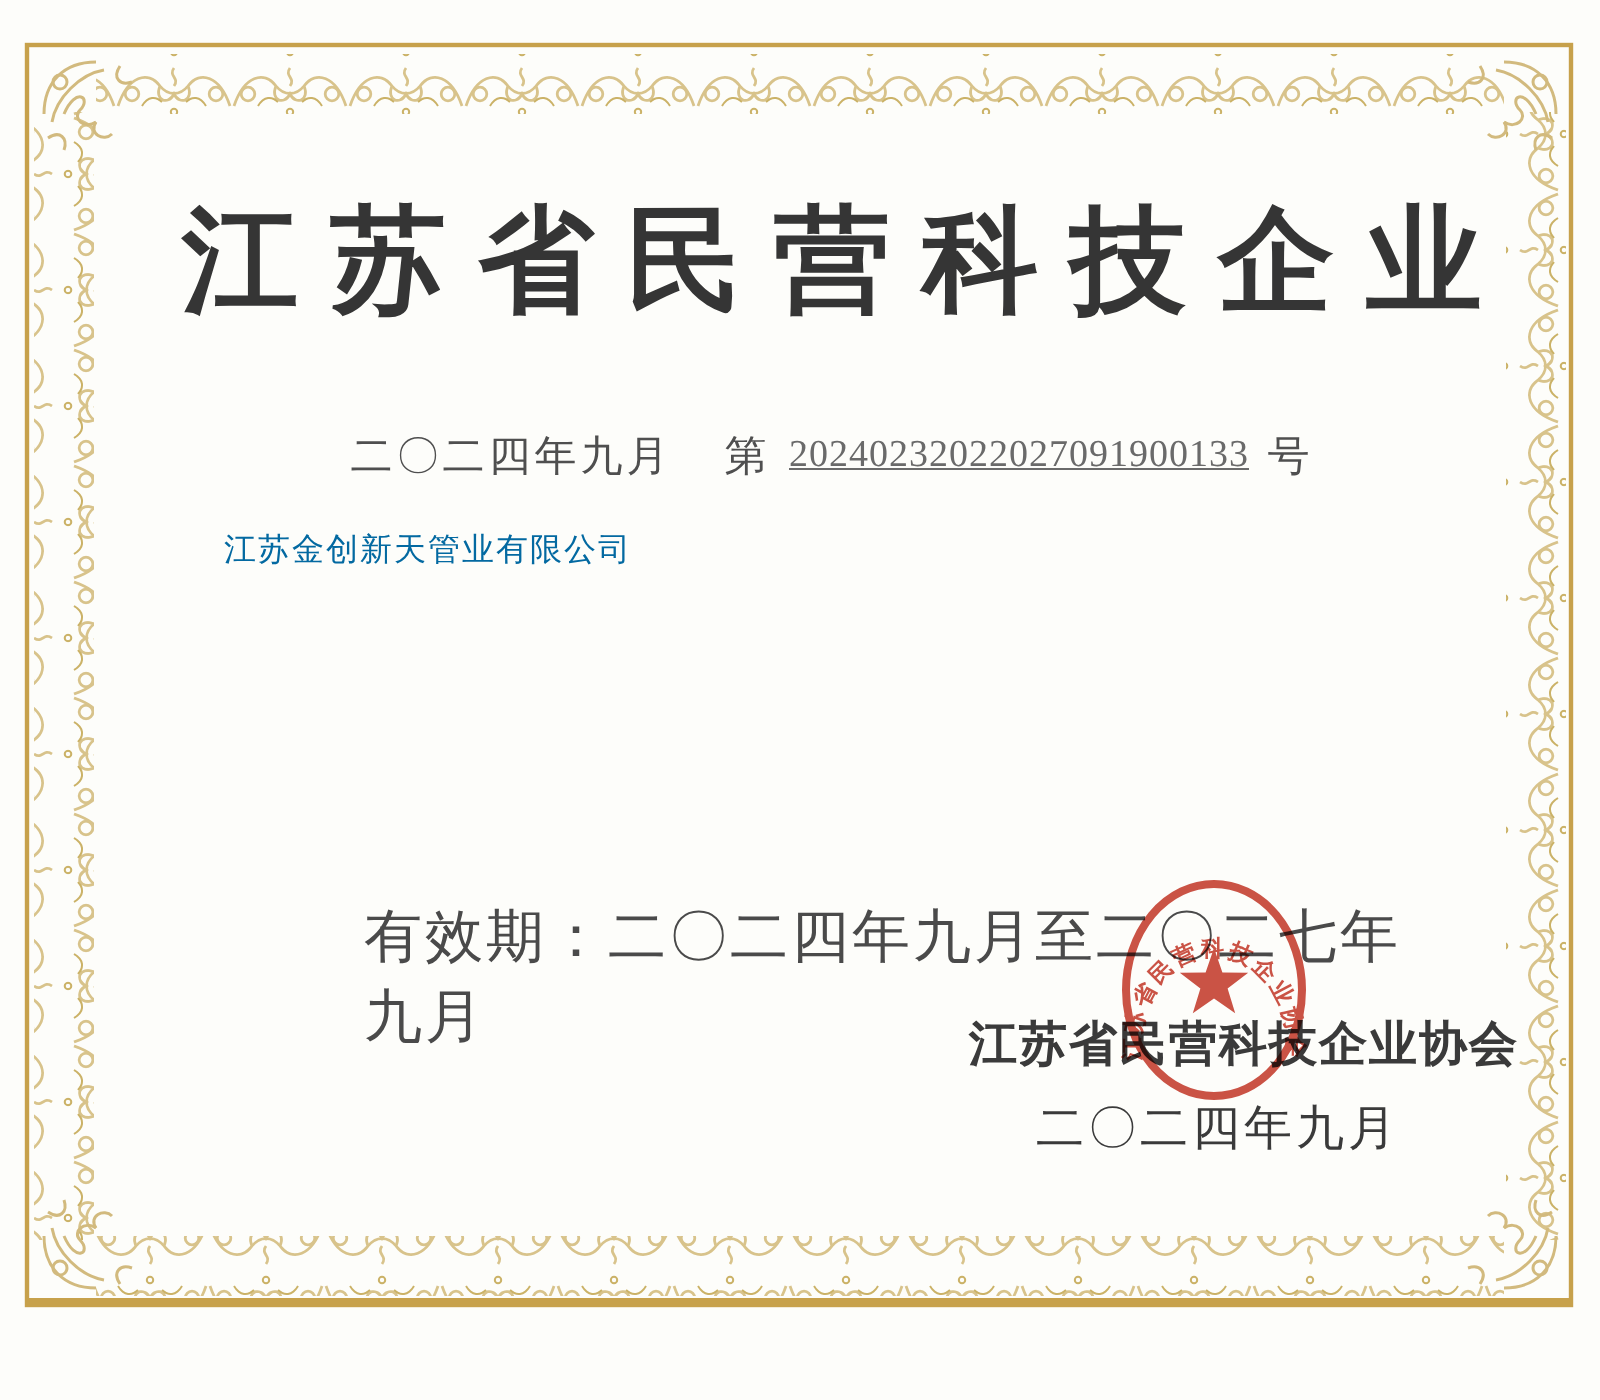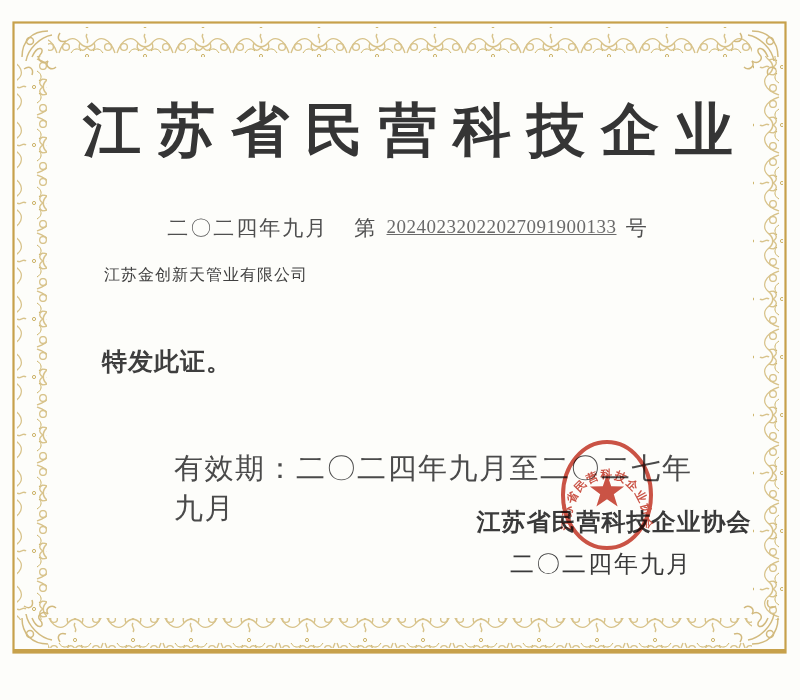--- a/index.html
+++ b/index.html
@@ -7,21 +7,21 @@
     width:800px;height:700px;
     background:#ffffff;
     font-family:"Liberation Serif","DejaVu Serif",serif;
     -webkit-font-smoothing:antialiased;
   }
   .page{
     position:relative;width:800px;height:700px;
     background:#fdfdfa;overflow:hidden;
   }
   .border-svg{position:absolute;left:0;top:0;width:800px;height:700px;z-index:1;}
-  .content{position:absolute;left:8px;top:0;width:712px;height:700px;z-index:2;}
+  .content{position:absolute;left:16px;top:0;width:712px;height:700px;z-index:2;}
 
   .title{
     position:absolute;left:0;top:92px;width:800px;
     text-align:center;
     font-size:58px;font-weight:bold;color:#353535;
     letter-spacing:16px;text-indent:16px;
     font-family:"Liberation Serif","DejaVu Serif",serif;
   }
   .cert-line{
     position:absolute;left:0;top:214px;width:800px;
@@ -29,21 +29,21 @@
     letter-spacing:2px;
   }
   .cert-line .gap{display:inline-block;width:26px;}
   .cert-line .num{
     font-size:19px;color:#6a6a6a;letter-spacing:0.5px;
     font-family:"Liberation Serif","DejaVu Serif",serif;
     position:relative;top:-2px;margin:0 2px;text-decoration:underline;
   }
   .company{
     position:absolute;left:96px;top:265px;
-    font-size:16px;color:#404040;letter-spacing:1px;
+    font-size:16px;color:#0369a1;letter-spacing:1px;
   }
   .body-text{
     position:absolute;left:94px;top:326px;width:620px;
     font-size:25px;font-weight:bold;color:#3e3e3e;
     letter-spacing:1px;line-height:32px;
   }
   .body-line1{padding-left:50px;}
   .body-line2{margin-top:20px;}
   .validity{
     position:absolute;left:150px;top:449px;
@@ -129,21 +129,20 @@
 
     <div class="cert-line">
       <span>二〇二四年九月</span><span class="gap"></span><span>第</span>
       <span class="num">20240232022027091900133</span>
       <span>号</span>
     </div>
 
     <div class="company">江苏金创新天管业有限公司</div>
 
     <div class="body-text">
-      <div class="body-line2">特发此证。</div>
     </div>
 
     <div class="validity">有效期：二〇二四年九月至二〇二七年九月</div>
 
     <div class="issuer">江苏省民营科技企业协会</div>
 
     <div class="issue-date">二〇二四年九月</div>
   </div>
 
   <svg class="seal" viewBox="0 0 100 116" xmlns="http://www.w3.org/2000/svg">

